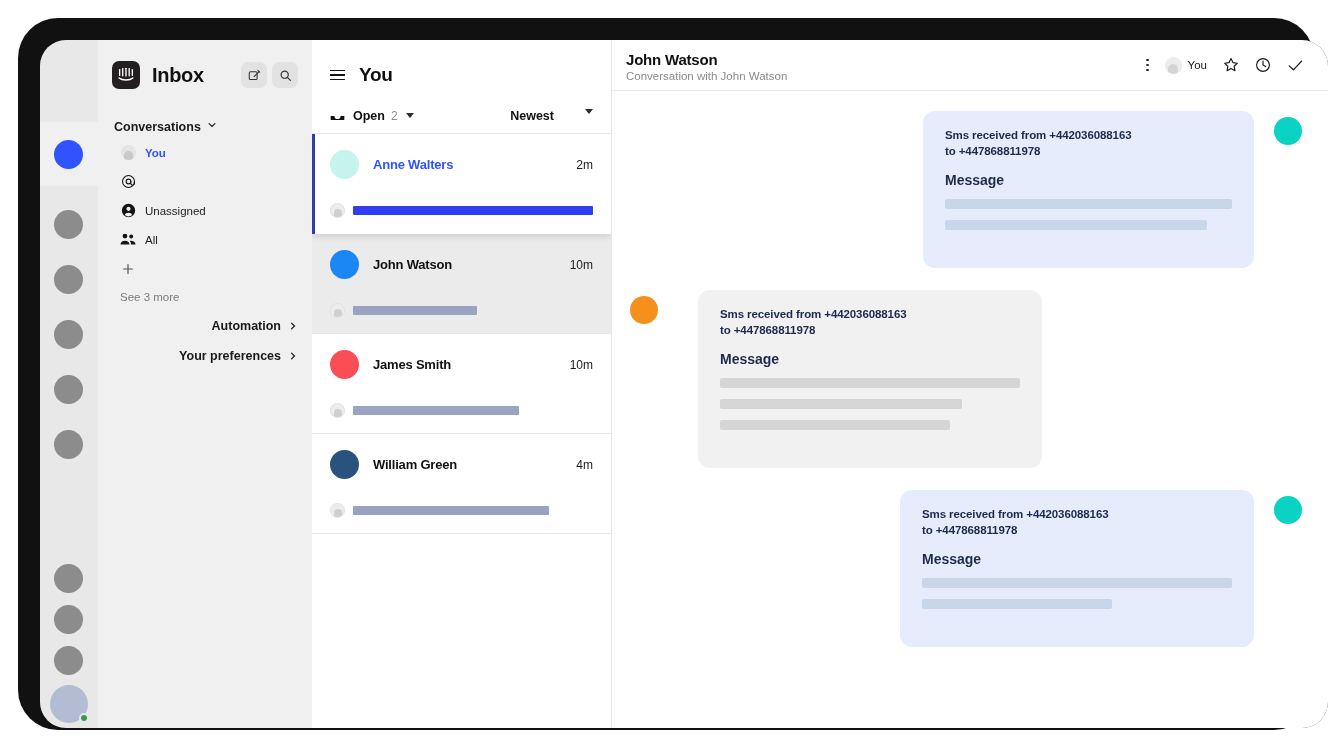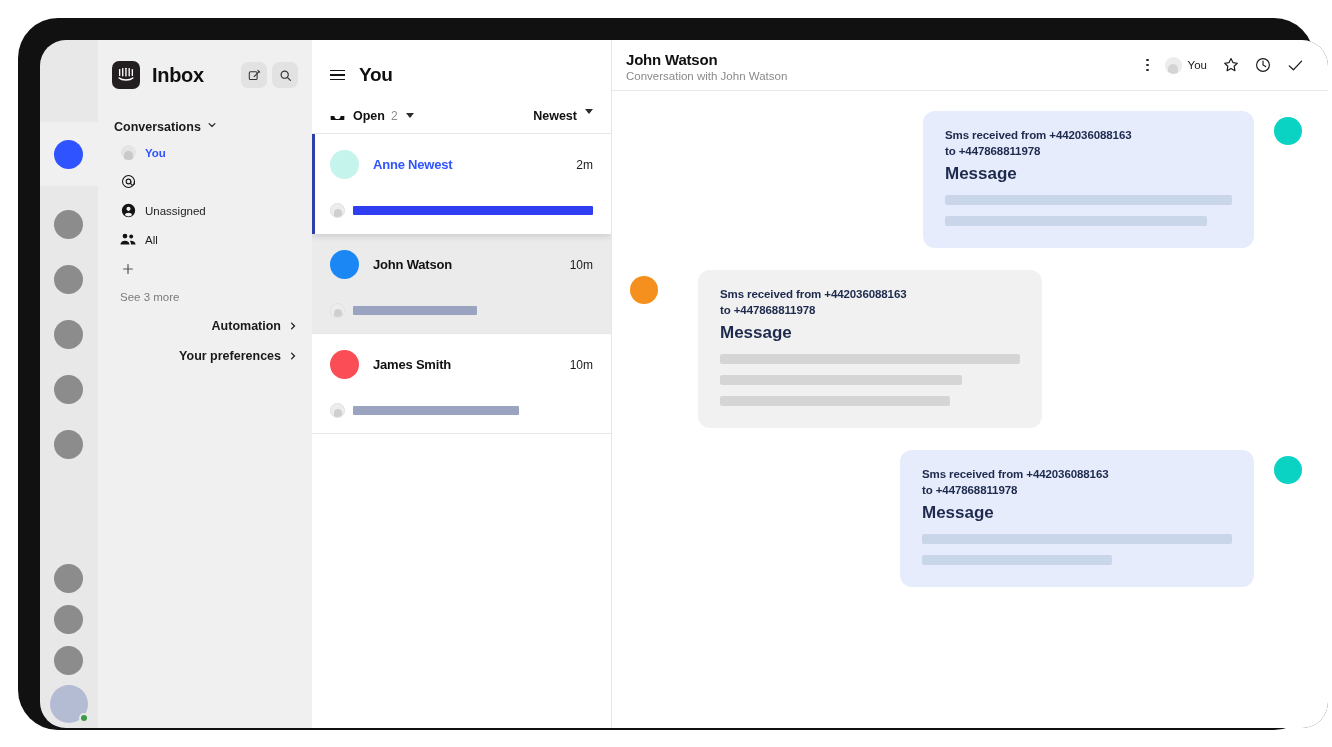--- a/index.html
+++ b/index.html
@@ -179,21 +179,21 @@
   .cl-f-left { display: flex; align-items: center; cursor: pointer; flex: 1; }
   .cl-f-left .lbl { font-size: 12.5px; font-weight: bold; color: #111; margin-left: 8px; }
   .cl-f-left .cnt { font-size: 12px; color: #8d8d8d; margin-left: 6px; }
   .caret {
     width: 0; height: 0;
     border-left: 4px solid transparent;
     border-right: 4px solid transparent;
     border-top: 5px solid #2c2c2c;
     margin-left: 8px;
   }
-  .cl-f-right { display: flex; align-items: flex-start; cursor: pointer; }
+  .cl-f-right { display: flex; align-items: flex-start; cursor: pointer; gap: 23px; }
   .cl-f-right .lbl { font-size: 12.5px; font-weight: bold; color: #111; }
 
   .cl-scroll { flex: 1; overflow: hidden; }
   .conv {
     height: 100px;
     padding: 16px 18px 0 18px;
     border-bottom: 1px solid #e6e6e6;
     position: relative;
     cursor: pointer;
     background: #ffffff;
@@ -287,36 +287,36 @@
   .msg-row { display: flex; margin-bottom: 22px; }
   .msg-row.in { justify-content: flex-start; padding-left: 10px; }
   .msg-row.out { justify-content: flex-end; }
   .bubble-av {
     width: 28px; height: 28px; border-radius: 50%;
     flex: 0 0 28px;
     margin-top: 6px;
   }
   .bubble {
     border-radius: 12px;
-    padding: 17px 22px 22px 22px;
+    padding: 17px 22px 38px 22px;
     max-width: 370px;
     min-width: 330px;
   }
   .bubble.in { background: #f1f1f1; margin-left: 40px; }
   .bubble.out { background: #e6ecfb; margin-right: 20px; }
   .b-head {
     font-size: 11.5px; font-weight: bold;
     color: #1d2a4d;
     line-height: 1.35;
     letter-spacing: -0.1px;
   }
   .b-label {
-    font-size: 17px; font-weight: bold;
+    font-size: 14px; font-weight: bold;
     color: #1d2a4d;
-    margin-top: 5px;
+    margin-top: 13px;
   }
   .b-line {
     height: 10px;
     border-radius: 2px;
     margin-top: 11px;
   }
   .bubble.in .b-line { background: #d5d5d5; }
   .bubble.out .b-line { background: #c9d5e8; }
 
   svg { display: block; }
@@ -477,21 +477,21 @@
         <div class="cl-f-right">
           <span class="lbl">Newest</span>
           <span class="caret"></span>
         </div>
       </div>
 
       <div class="cl-scroll" id="conv-items">
           <div class="conv selected">
             <div class="conv-top">
               <div class="conv-av" style="background:#c5f4ec"></div>
-              <div class="conv-name">Anne Newest</div>
+              <div class="conv-name">Anne Walters</div>
               <div class="conv-time">2m</div>
             </div>
             <div class="conv-prev">
               <span class="mini">
                 <i></i>
               </span>
               <span class="conv-bar" style="width:258px"></span>
             </div>
           </div>
           <div class="conv hovered">
@@ -511,20 +511,33 @@
             <div class="conv-top">
               <div class="conv-av" style="background:#fb4d55"></div>
               <div class="conv-name">James Smith</div>
               <div class="conv-time">10m</div>
             </div>
             <div class="conv-prev">
               <span class="mini">
                 <i></i>
               </span>
               <span class="conv-bar" style="width:166px"></span>
+            </div>
+          </div>
+          <div class="conv">
+            <div class="conv-top">
+              <div class="conv-av" style="background:#2a527f"></div>
+              <div class="conv-name">William Green</div>
+              <div class="conv-time">4m</div>
+            </div>
+            <div class="conv-prev">
+              <span class="mini">
+                <i></i>
+              </span>
+              <span class="conv-bar" style="width:196px"></span>
             </div>
           </div>
         </div>
     </div>
 
     <div class="panel">
       <div class="p-head">
         <div class="p-head-left">
           <div class="p-title">John Watson</div>
           <div class="p-sub">Conversation with John Watson</div>

